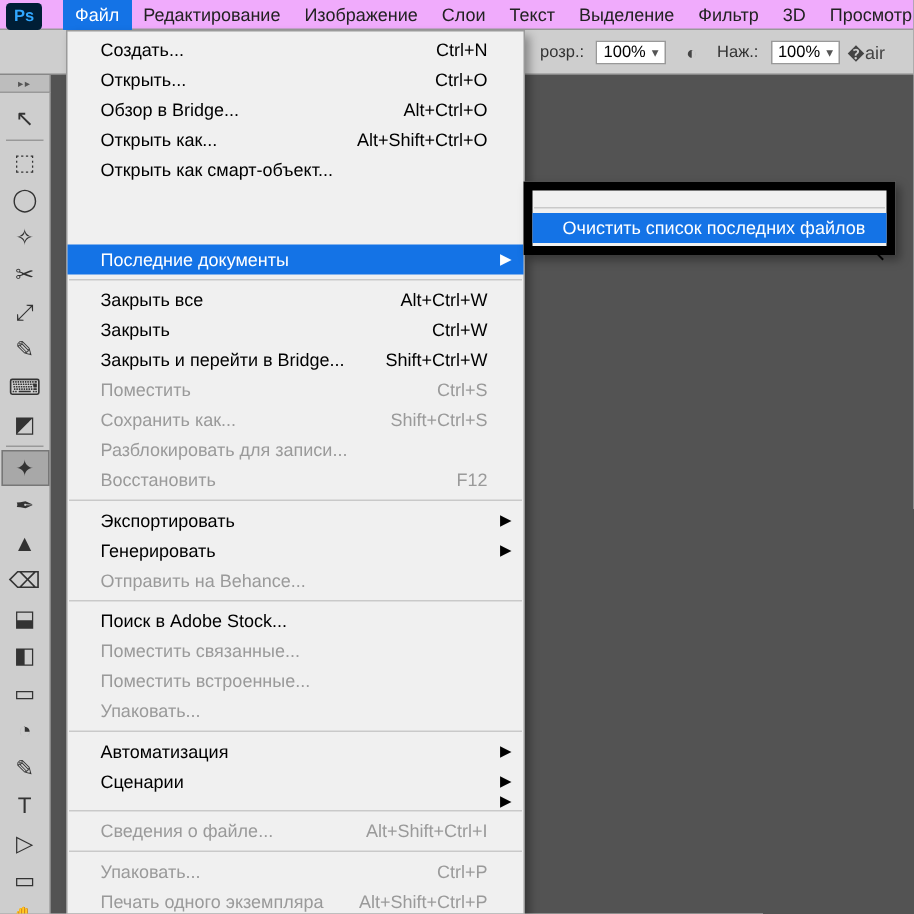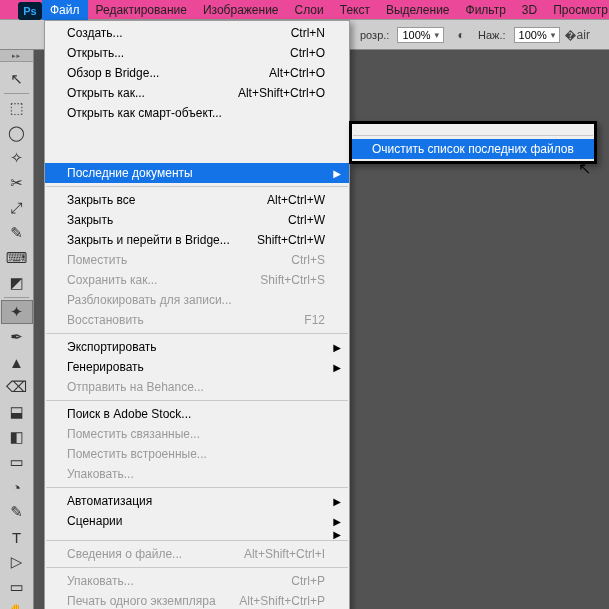--- a/index.html
+++ b/index.html
@@ -1,19 +1,19 @@
 <!DOCTYPE html>
 <html><head>
 <meta charset="utf-8">
 <style>
 * { margin: 0; padding: 0; box-sizing: border-box; font-family: Tahoma, Arial, sans-serif; font-size: 12px; }
 body { background: #535353; width: 609px; height: 609px; overflow: hidden; position: relative; }
 
-.menubar { background: #ec4899; height: 20px; display: flex; align-items: center; padding-left: 42px; border-bottom: 1px solid #999; }
-.ps-logo { position: absolute; left: 18px; top: 2px; width: 24px; height: 18px; background: #001e36; border-radius: 3px; display: flex; align-items: center; justify-content: center; color: #31a8ff; font-weight: bold; font-size: 11px; }
+.menubar { background: #f0abfc; height: 20px; display: flex; align-items: center; padding-left: 42px; border-bottom: 1px solid #999; }
+.ps-logo { position: absolute; left: 4px; top: 2px; width: 24px; height: 18px; background: #001e36; border-radius: 3px; display: flex; align-items: center; justify-content: center; color: #31a8ff; font-weight: bold; font-size: 11px; }
 .menu-item { padding: 3px 8px; cursor: default; color: #222; }
 .menu-item.active { background: #1473e6; color: #fff; }
 
 .optbar { background: #cecece; height: 30px; border-bottom: 1px solid #888; display: flex; align-items: center; padding-left: 360px; gap: 8px; }
 .opt-label { color: #333; font-size: 11px; }
 .opt-field { background: #fff; border: 1px solid #999; padding: 1px 4px; font-size: 11px; display: inline-flex; align-items: center; }
 .opt-field::after { content: "▾"; margin-left: 4px; font-size: 9px; color: #555; }
 .opt-icon { width: 18px; height: 18px; display: inline-flex; align-items: center; justify-content: center; color: #444; }
 
 .toolbox-hdr { position: absolute; left: 0; top: 50px; width: 34px; height: 12px; background: #bdbdbd; border-right: 1px solid #888; border-bottom: 1px solid #999; display:flex; align-items:center; justify-content:center; }
@@ -26,21 +26,21 @@
 
 .dropdown { position: absolute; left: 44px; top: 20px; width: 306px; background: #f0f0f0; border: 1px solid #9a9a9a; box-shadow: 3px 3px 6px rgba(0,0,0,0.35); padding: 2px 0; }
 .dd-item { display: flex; align-items: center; padding: 3px 24px 3px 22px; color: #000000; cursor: default; position: relative; }
 .dd-item.hl { background: #1473e6; color: #fff; margin-top: 40px; }
 .dd-item.dis { color: #9a9a9a; }
 .dd-label { flex: 1; }
 .dd-short { color: inherit; font-size: 12px; padding-left: 12px; }
 .dd-arrow { position: absolute; right: 8px; font-size: 10px; }
 .dd-sep { height: 1px; background: #c9c9c9; margin: 3px 1px; }
 
-.submenu { position: absolute; left: 349px; top: 121px; width: 248px; background: #f0f0f0; border: 3px solid #000000; box-shadow: 3px 3px 6px rgba(0,0,0,0.35); padding: 2px 0; }
+.submenu { position: absolute; left: 349px; top: 121px; width: 248px; background: #f0f0f0; border: 6px solid #000000; box-shadow: 3px 3px 6px rgba(0,0,0,0.35); padding: 2px 0; }
 .sub-item { padding: 3px 14px 3px 20px; cursor: default; }
 .sub-item.hl { background: #1473e6; color: #fff; }
 
 .cursor { position: absolute; left: 578px; top: 159px; font-size: 16px; color: #000; pointer-events: none; }
 
 .canvas { position: absolute; left: 34px; top: 50px; right: 0; bottom: 0; background: #535353; }
 </style>
 </head>
 <body>
 

